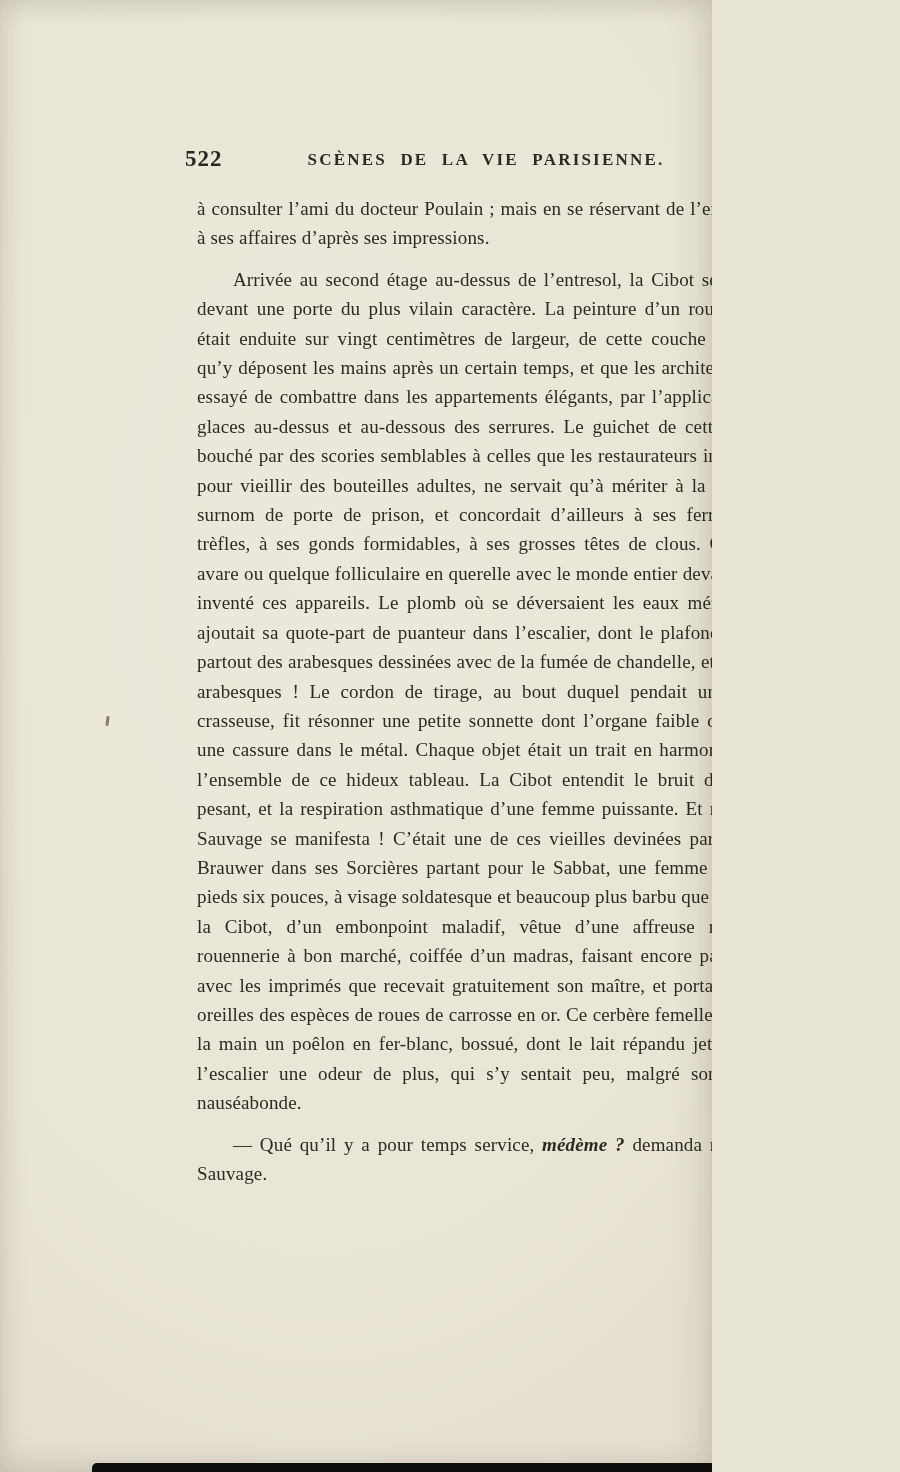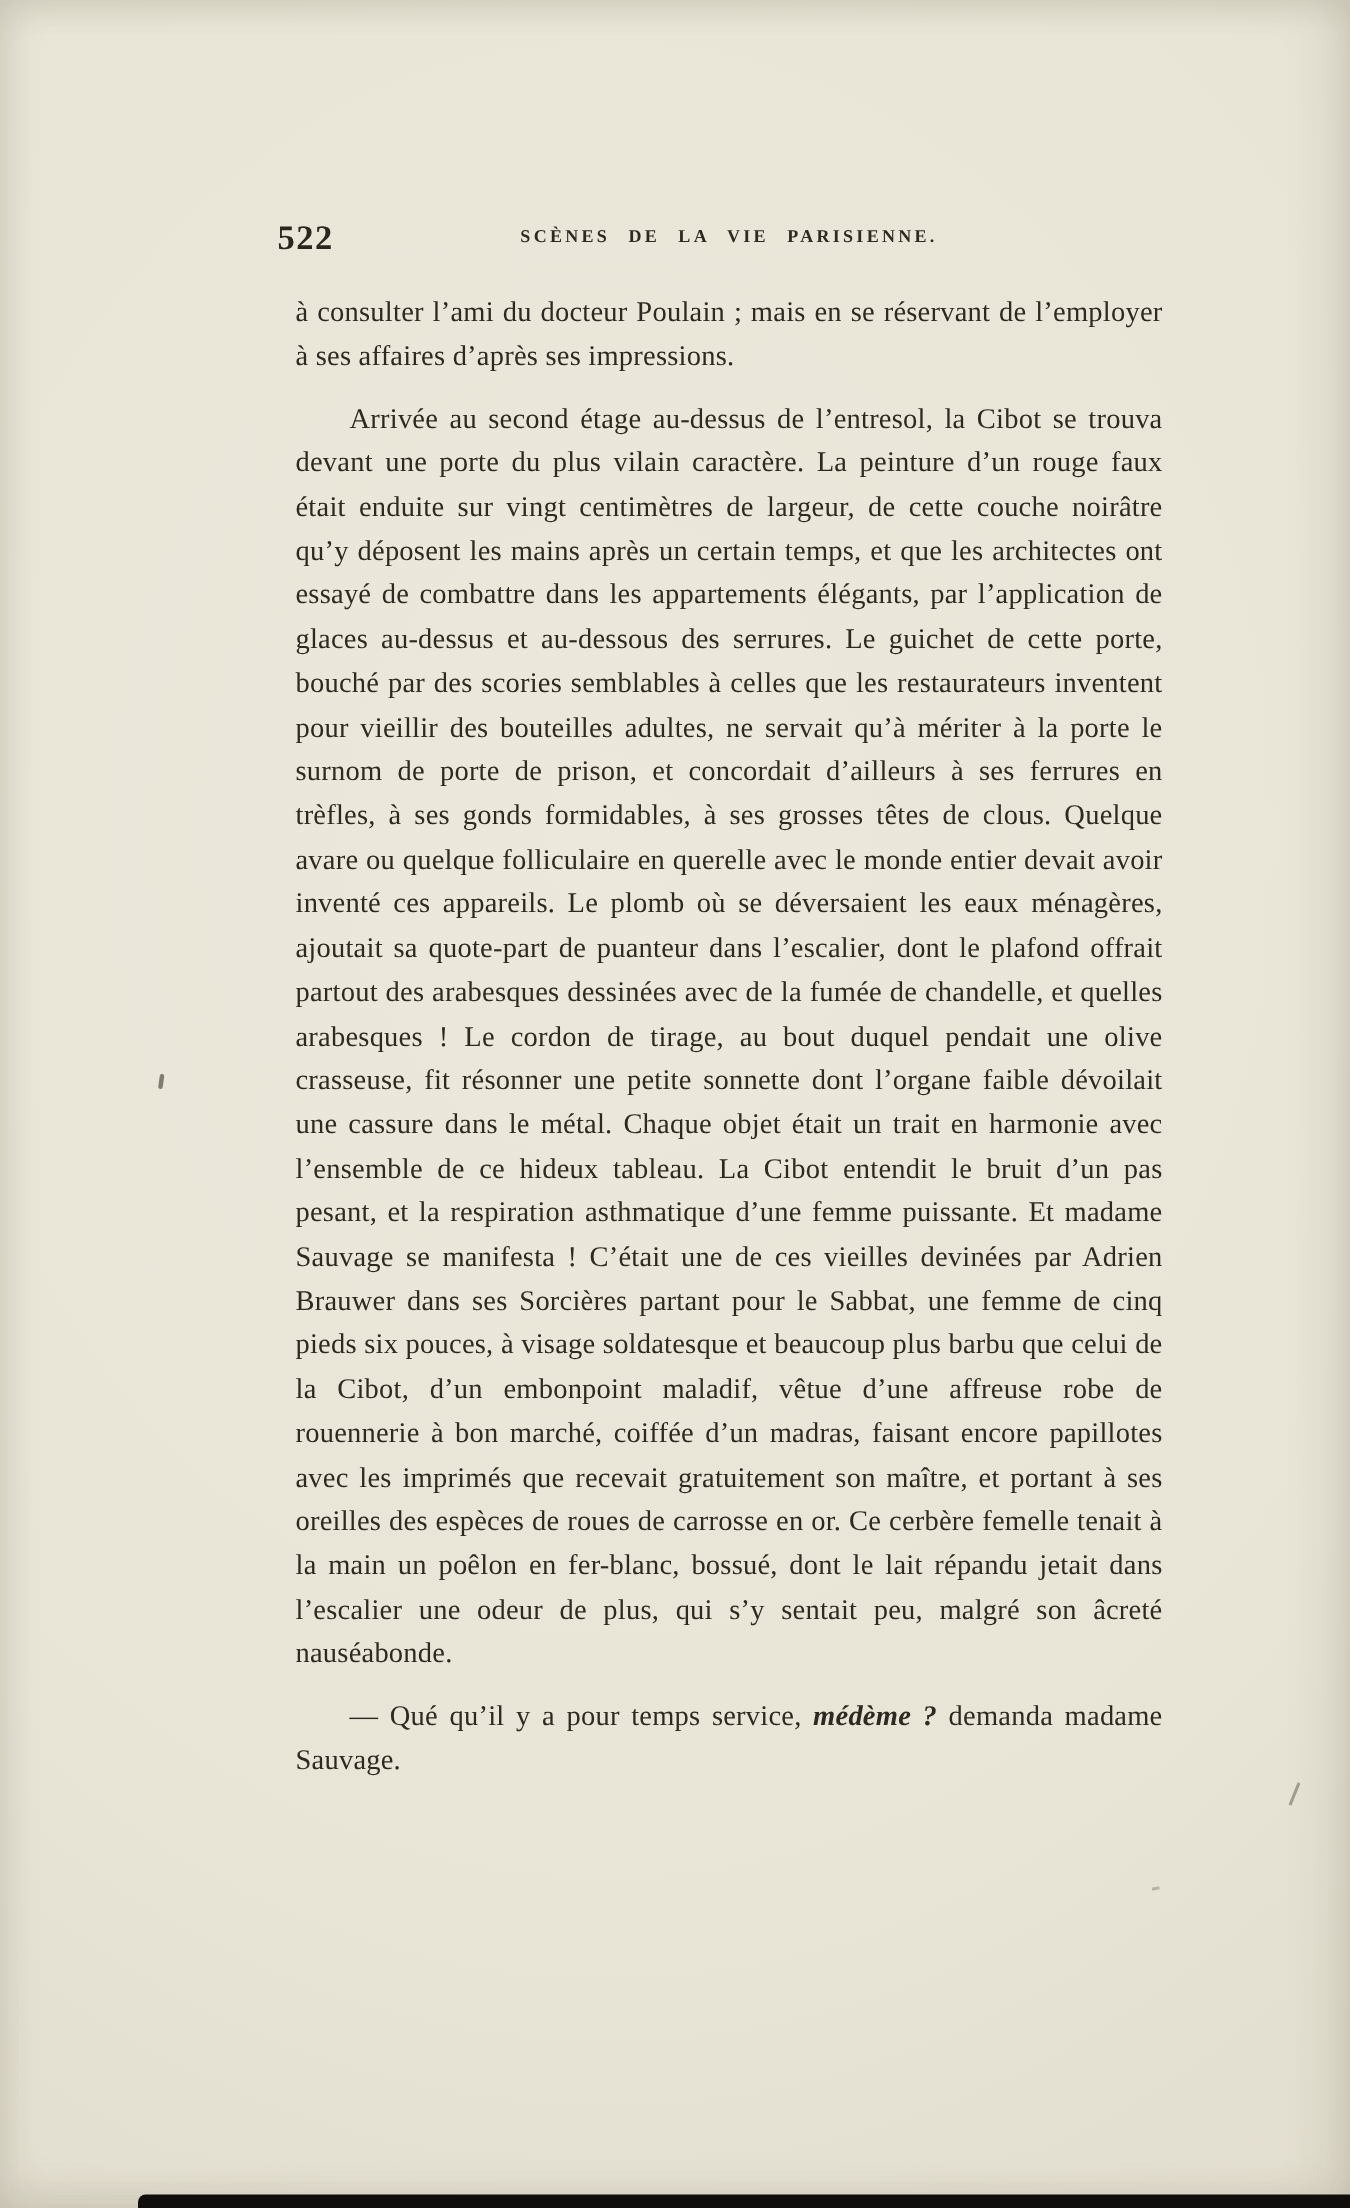--- a/index.html
+++ b/index.html
@@ -9,21 +9,21 @@
   }
   body {
     width: 900px;
     height: 1472px;
     font-family: "Liberation Serif", "DejaVu Serif", serif;
     background: #e7e3d5;
     overflow: hidden;
   }
   .page {
     position: relative;
-    width: 900px;
+    width: 712px;
     height: 1472px;
     background:
       radial-gradient(ellipse 130% 95% at 45% 38%, #ece8db 0%, #e8e4d6 52%, #ded9c8 100%);
     box-shadow:
       inset -18px 0 30px rgba(60,50,30,0.07),
       inset 10px 0 24px rgba(60,50,30,0.05),
       inset 0 -14px 26px rgba(60,50,30,0.06),
       inset 0 10px 20px rgba(60,50,30,0.04);
     overflow: hidden;
     color: #2e2a21;
@@ -43,21 +43,21 @@
     font-weight: bold;
     letter-spacing: 1px;
     color: #2b271f;
   }
   .header-title {
     position: absolute;
     left: 0;
     right: 0;
     top: 4px;
     text-align: center;
-    font-size: 12px;
+    font-size: 17px;
     font-weight: bold;
     letter-spacing: 2.2px;
     word-spacing: 7px;
     color: #2e2a21;
   }
   .text-block {
     position: absolute;
     top: 182px;
     left: 185px;
     width: 602px;

